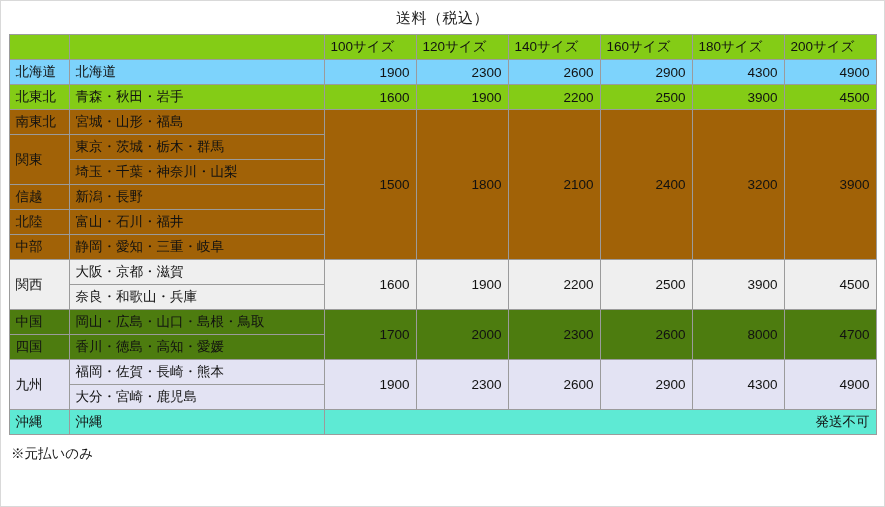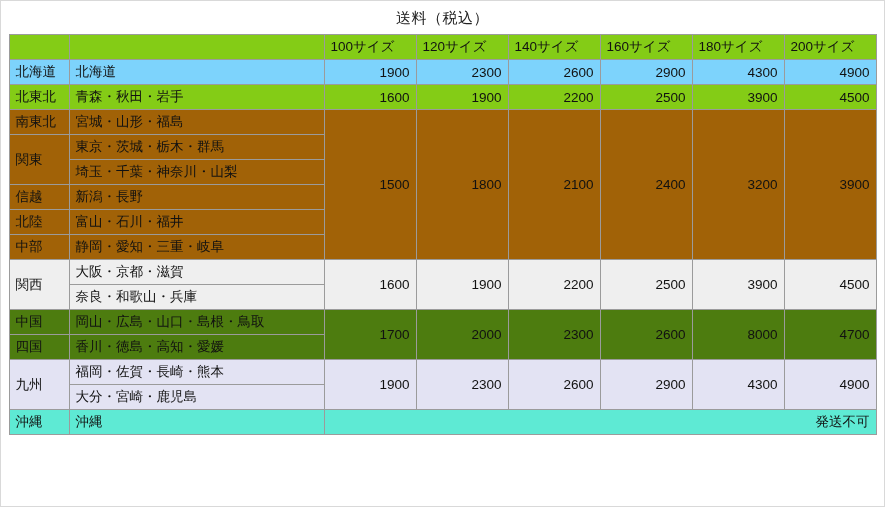--- a/index.html
+++ b/index.html
@@ -222,15 +222,16 @@
 
       <tr>
         <td class="region bg-white">沖縄</td>
         <td class="pref bg-white">沖縄</td>
         <td class="nodeliver bg-white" colspan="6">発送不可</td>
       </tr>
     </tbody>
   </table>
 
   <div class="notes">
+    <div>※元払いのみ</div>
   </div>
 
 </div>
 
 </body></html>

